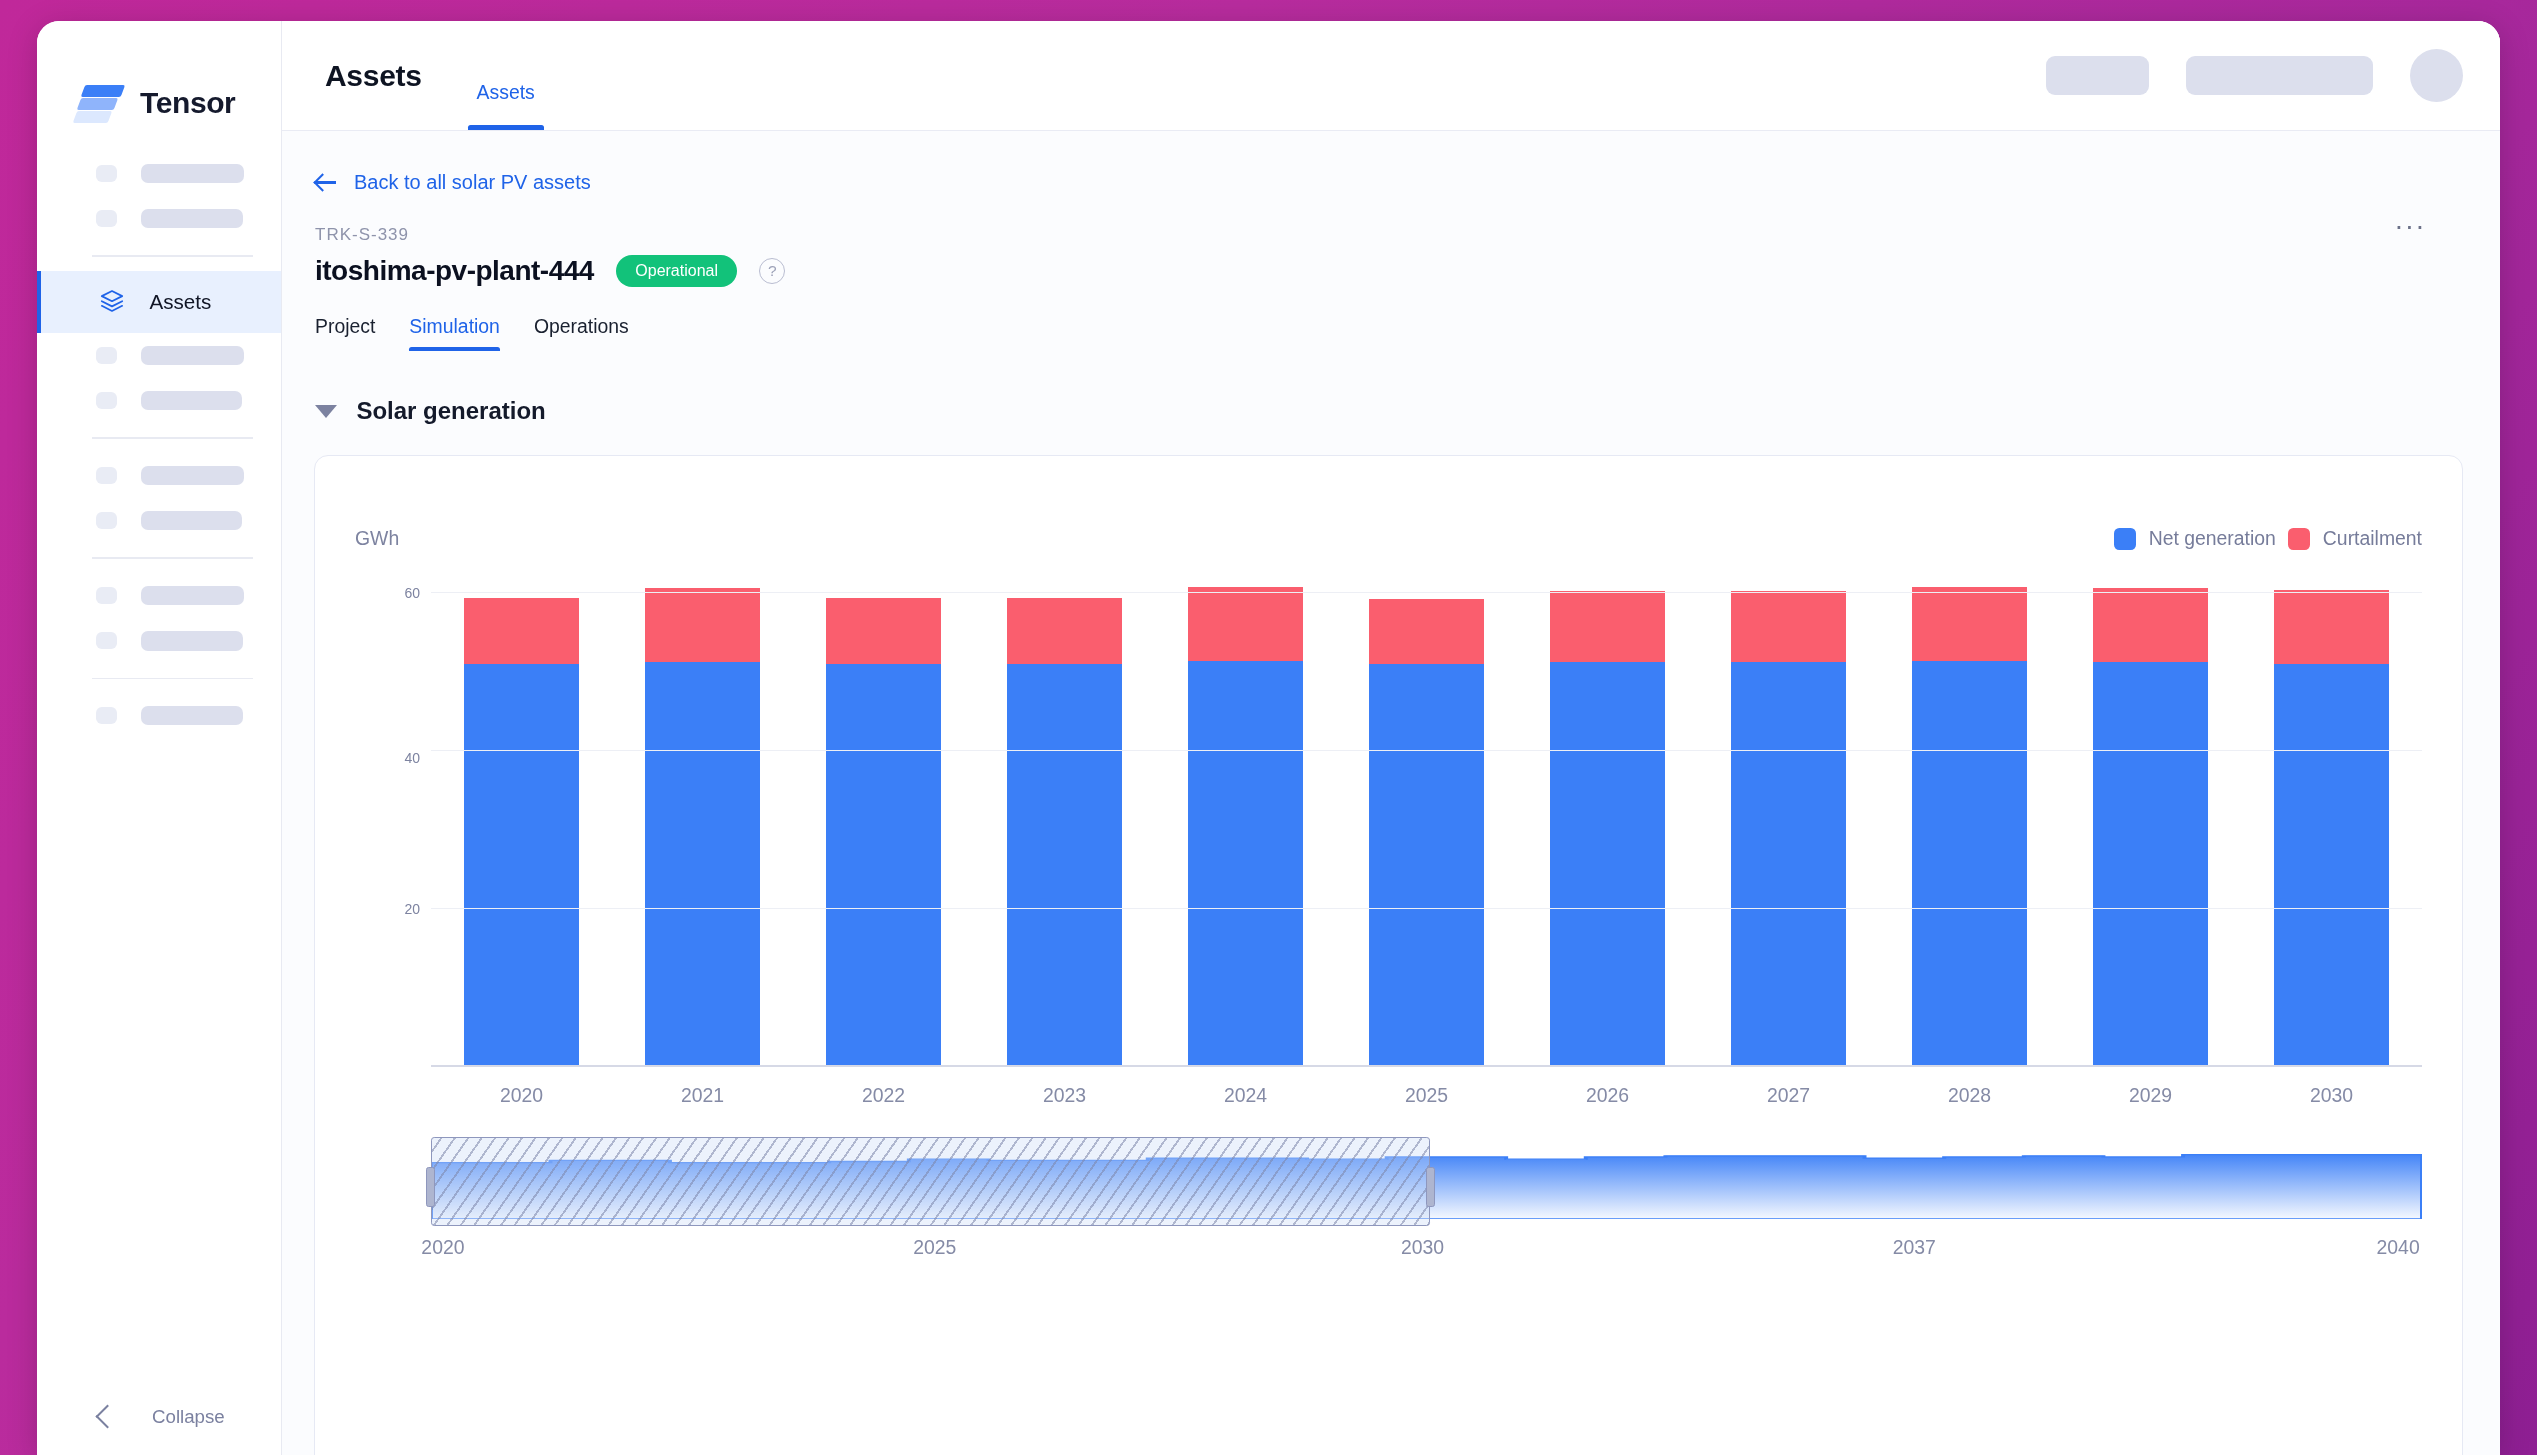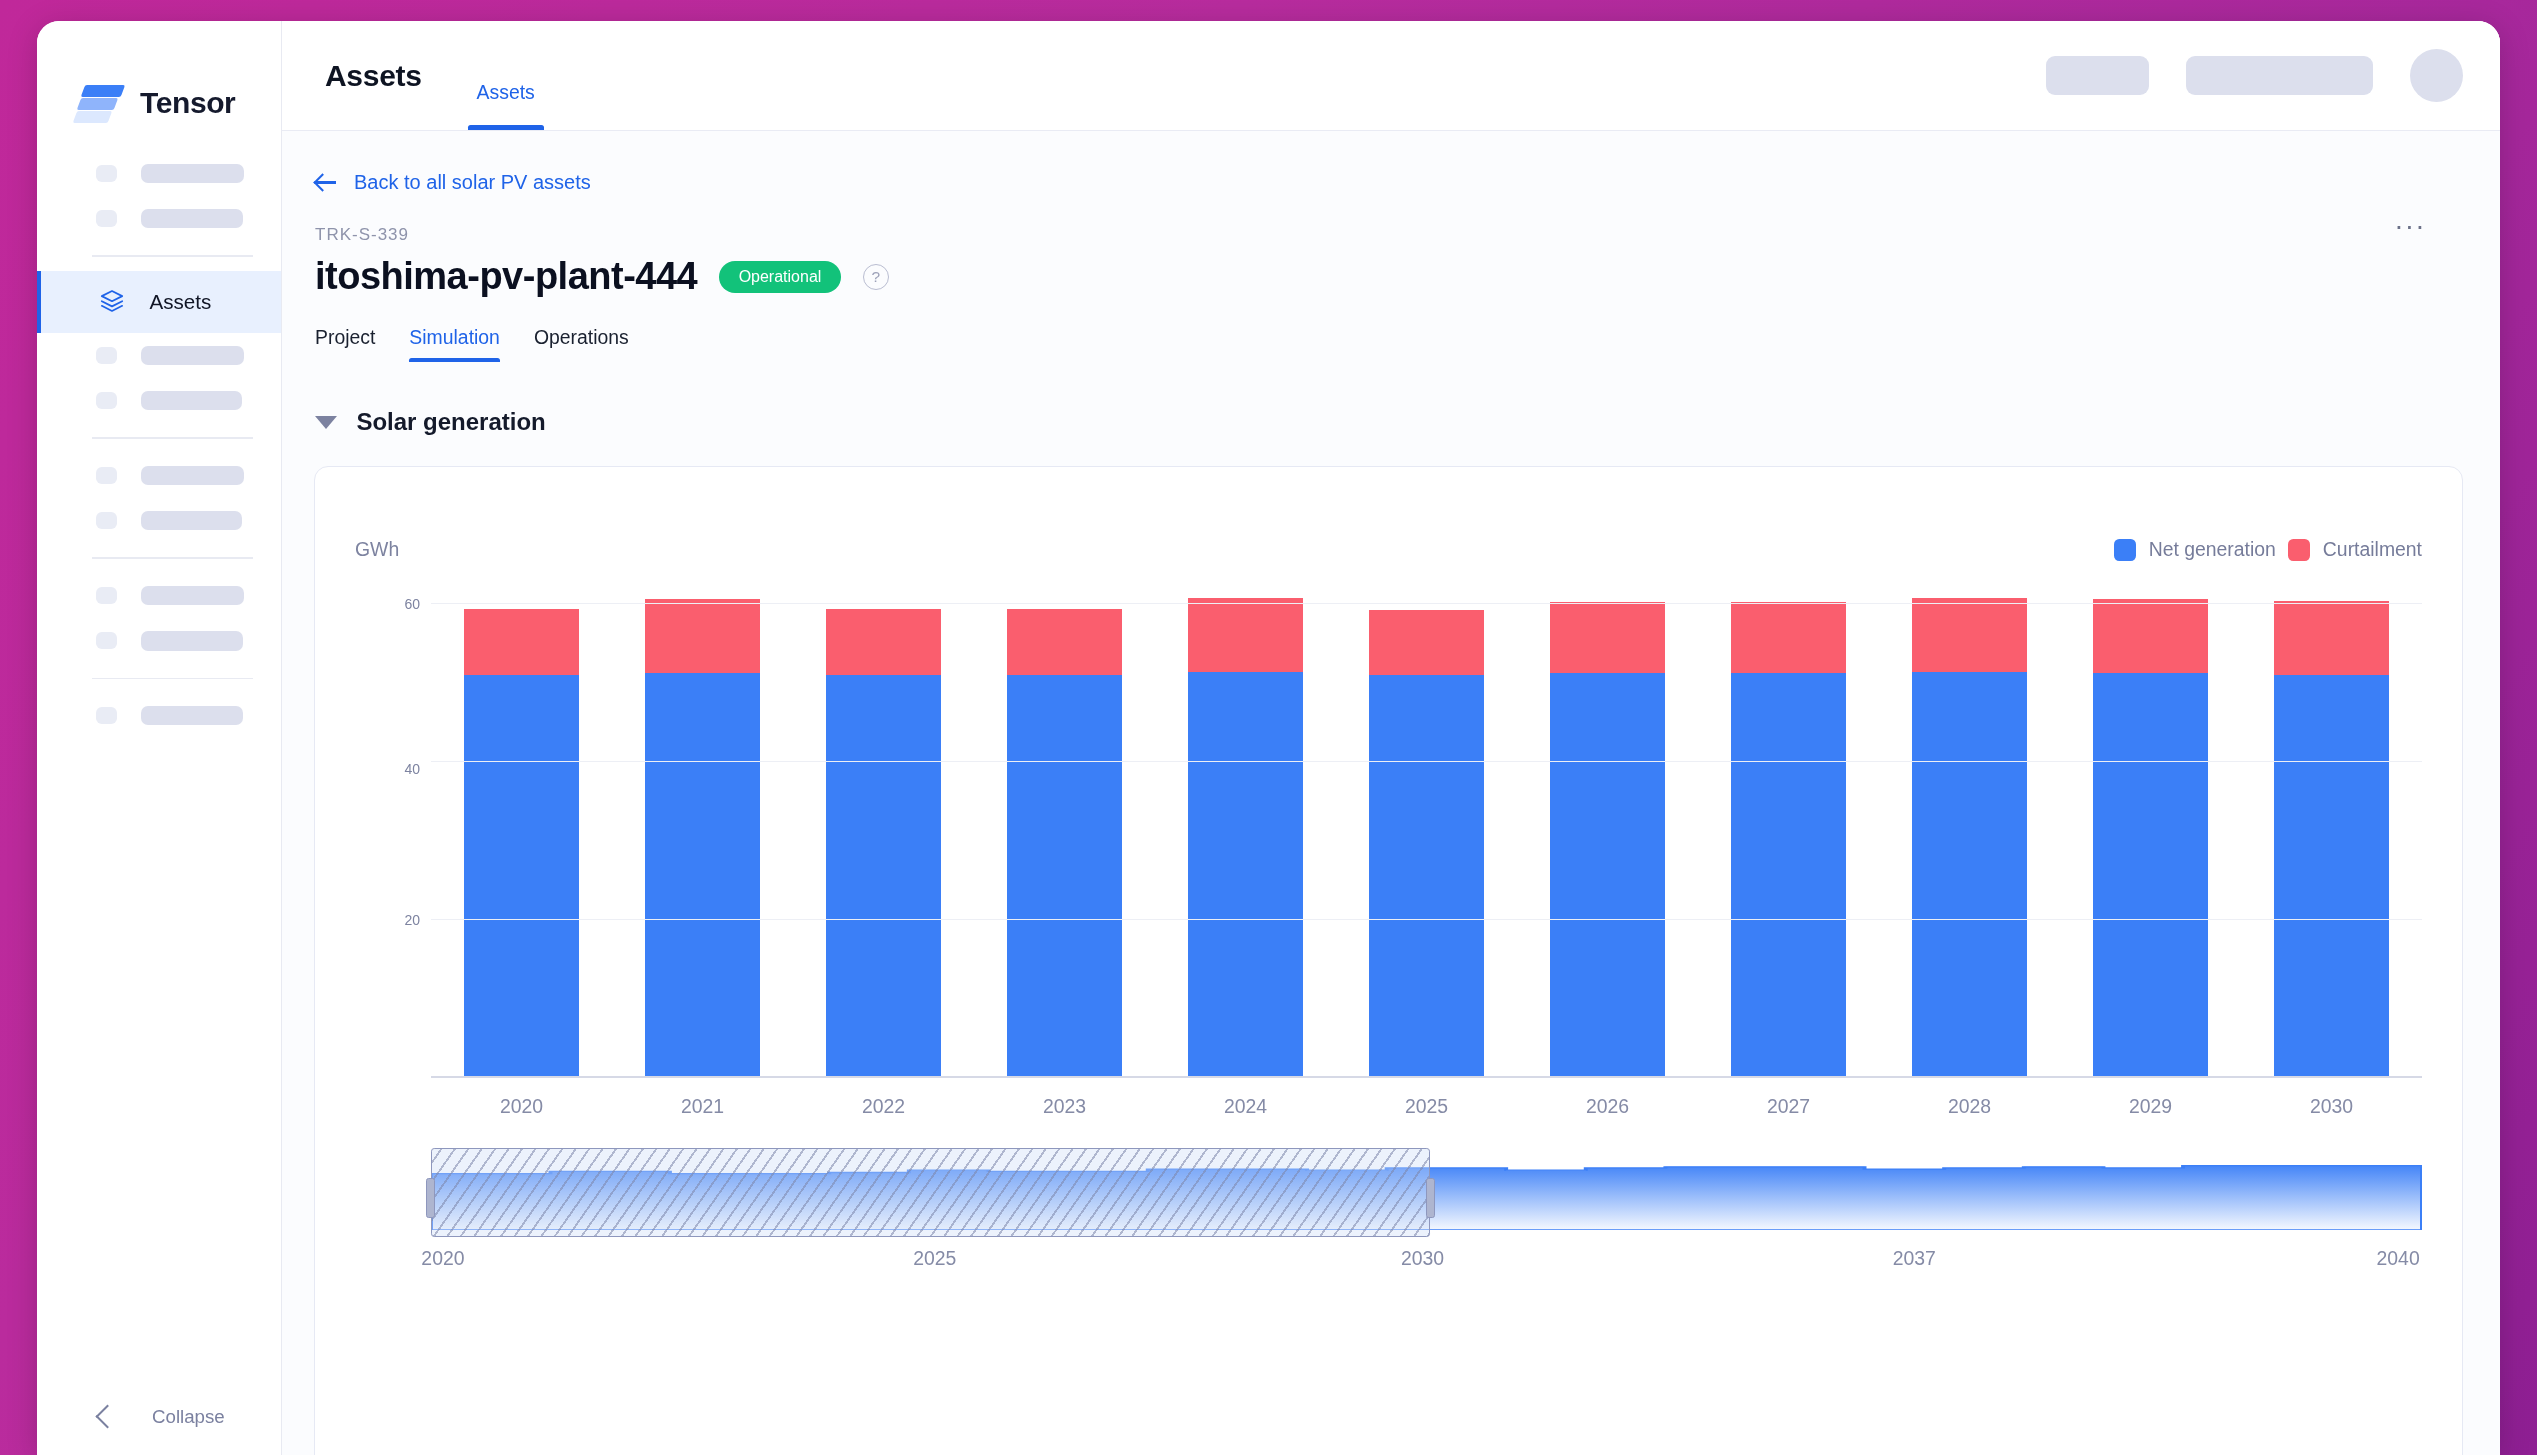--- a/index.html
+++ b/index.html
@@ -77,21 +77,21 @@
     padding:40px 0 0 328px; cursor:pointer; margin-left:-295px;
   }
   .arrow-l { width:22px; height:22px; position:relative; flex:0 0 22px; }
   .arrow-l::before { content:""; position:absolute; top:9.7px; left:0.6px; width:20.6px; height:2.6px; background:#1f63e8; }
   .arrow-l::after { content:""; position:absolute; top:4.5px; left:0.6px; width:11px; height:11px;
                     border-left:2.6px solid #1f63e8; border-bottom:2.6px solid #1f63e8; transform:rotate(45deg); }
 
   .asset-head { padding:31px 0 0 328px; margin-left:-295px; position:relative; }
   .asset-code { font-size:17px; color:#8e93ab; letter-spacing:1px; font-weight:400; }
   .asset-row { display:flex; align-items:center; gap:22px; margin-top:10.3px; }
-  .asset-name { font-size:38px; font-weight:700; color:#0b1020; letter-spacing:-0.5px; }
+  .asset-name { font-size:28px; font-weight:700; color:#0b1020; letter-spacing:-0.5px; }
   .badge { background:#12c27a; color:#fff; font-size:16px; padding:7px 19.4px; border-radius:18px; font-weight:400; }
   .qmark { width:26px; height:26px; border-radius:50%; border:1.9px solid #b9bdd1; color:#9ca1b8;
            font-size:15.5px; display:flex; align-items:center; justify-content:center; cursor:pointer; }
   .dots { position:absolute; right:37px; top:15.5px; font-size:28px; color:#6b7189; letter-spacing:1.3px; cursor:pointer; }
 
   .sub-tabs { display:flex; gap:34px; padding:28px 0 0 328px; margin-left:-295px; }
   .sub-tab { font-size:19.4px; color:#19202f; padding-bottom:13px; position:relative; cursor:pointer; }
   .sub-tab.active { color:#1f63e8; }
   .sub-tab.active::after { content:""; position:absolute; left:0; right:0; bottom:0; height:4.5px;
                            background:#1f63e8; border-radius:2.6px 2.6px 0 0; }

